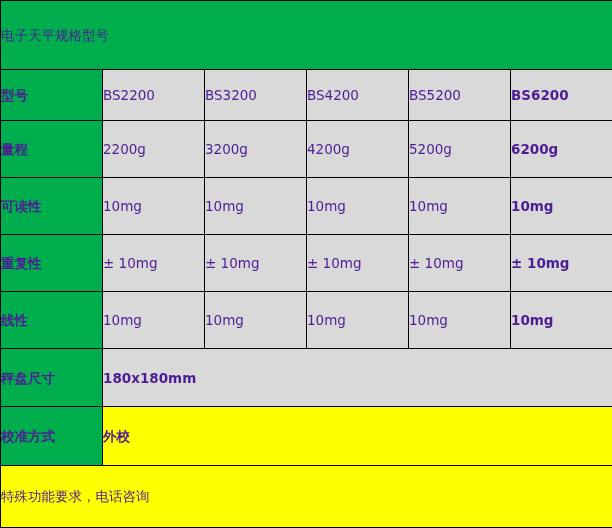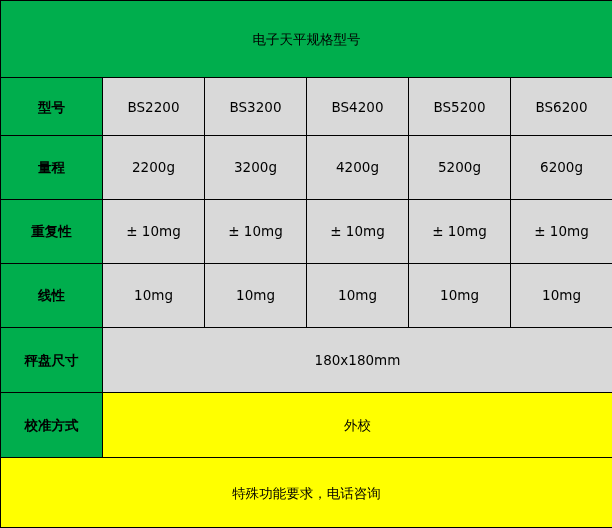--- a/index.html
+++ b/index.html
@@ -16,25 +16,25 @@
 
   .spec-table {
     width: 612px;
     height: 528px;
     border-collapse: collapse;
     table-layout: fixed;
   }
 
   .spec-table td {
     border: 1px solid #000000;
-    text-align: center;
+    text-align: left;
     vertical-align: middle;
     font-size: 13.5px;
-    color: #000000;
-    padding: 0 8px;
+    color: #4c1d95;
+    padding: 0 0;
     line-height: 1.2;
   }
 
   
   col.c-label { width: 102px; }
   col.c-model { width: 102px; }
   .gray  { background: #D9D9D9; }
   .yellow{ background: #FFFF00; }
 
   
@@ -65,21 +65,21 @@
   .r-opt     { height: 43px; }
 
   .label-cell {
     background: #00AE4D;
     font-weight: bold;
     font-size: 14.5px;
     color: #111111;
     border-left: none;
   }
 
-  .val-last { border-right: none; }
+  .val-last { border-right: none; font-weight: bold; }
 
   
   .misspelled {
     position: relative;
     display: inline-block;
     border-bottom: 2px dotted #D40000;
     padding-bottom: 0px;
   }
 </style>
 </head>
@@ -111,20 +111,28 @@
 
     <tr class="r-std">
       <td class="label-cell">量程</td>
       <td class="gray">2200g</td>
       <td class="gray">3200g</td>
       <td class="gray">4200g</td>
       <td class="gray">5200g</td>
       <td class="gray val-last">6200g</td>
     </tr>
 
+    <tr class="r-std">
+      <td class="label-cell">可读性</td>
+      <td class="gray">10mg</td>
+      <td class="gray">10mg</td>
+      <td class="gray">10mg</td>
+      <td class="gray">10mg</td>
+      <td class="gray val-last">10mg</td>
+    </tr>
 
     <tr class="r-std">
       <td class="label-cell">重复性</td>
       <td class="gray">± 10mg</td>
       <td class="gray">± 10mg</td>
       <td class="gray">± 10mg</td>
       <td class="gray">± 10mg</td>
       <td class="gray val-last">± 10mg</td>
     </tr>
 

